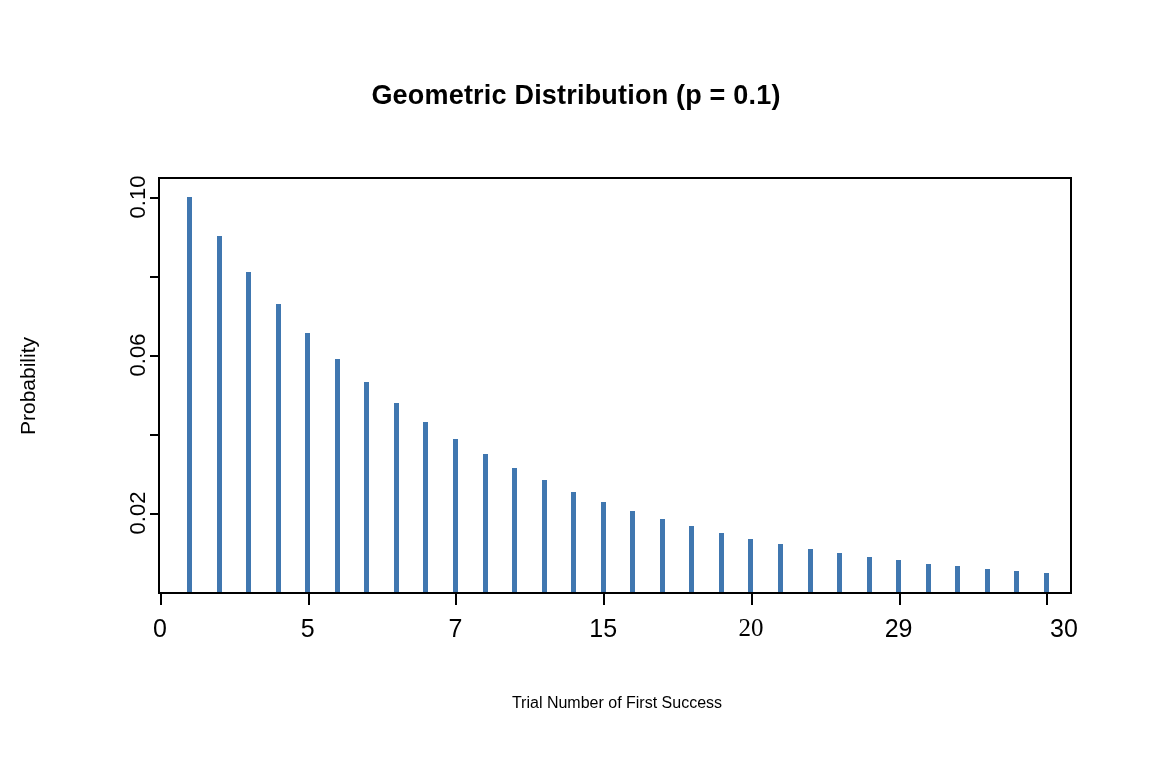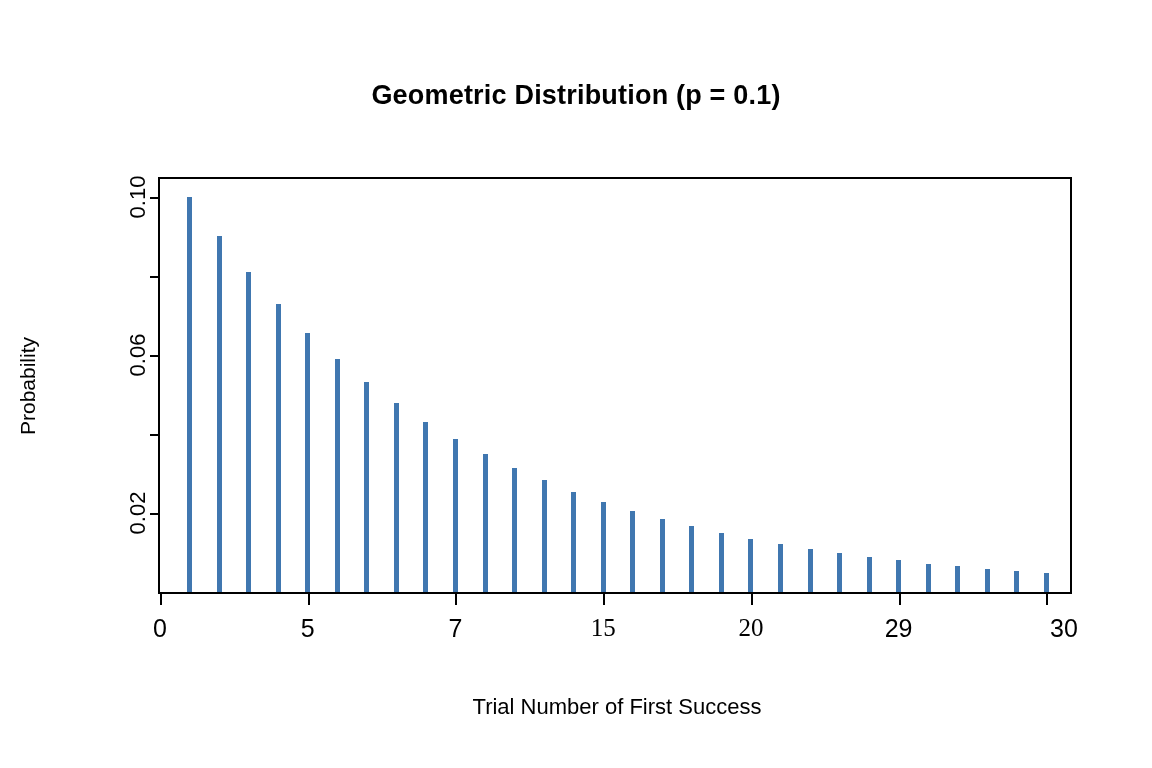--- a/index.html
+++ b/index.html
@@ -100,21 +100,21 @@
     color: #000000;
     white-space: nowrap;
     transform: translateX(-50%);
   }
   #x-axis-title {
     position: absolute;
     left: 0;
     top: calc(100% + 102px);
     width: 914px;
     text-align: center;
-    font-size: 22px;
+    font-size: 16px;
     color: #000000;
     white-space: nowrap;
   }
 </style>
 </head>
 <body>
 
 <div id="figure">
 
   <div id="chart-title">Geometric Distribution (p = 0.1)</div>
@@ -173,21 +173,21 @@
         <div class="x-tick" style="left: 295.455px;"></div>
         <div class="x-tick" style="left: 443.182px;"></div>
         <div class="x-tick" style="left: 590.909px;"></div>
         <div class="x-tick" style="left: 738.636px;"></div>
         <div class="x-tick" style="left: 886.364px;"></div>
       </div>
     <div id="x-tick-labels">
         <div class="x-tick-label" style="left: 0px;">0</div>
         <div class="x-tick-label" style="left: 147.727px;">5</div>
         <div class="x-tick-label" style="left: 295.455px;">7</div>
-        <div class="x-tick-label" style="left: 443.182px; font-family: Liberation Serif, serif;">15</div>
+        <div class="x-tick-label" style="left: 443.182px;">15</div>
         <div class="x-tick-label" style="left: 590.909px; font-family: Liberation Serif, serif;">20</div>
         <div class="x-tick-label" style="left: 738.636px;">29</div>
         <div class="x-tick-label" style="left: 904px;">30</div>
       </div>
 
     <div id="y-axis-title">Probability</div>
 
     <div id="x-axis-title">Trial Number of First Success</div>
   </div>
 

